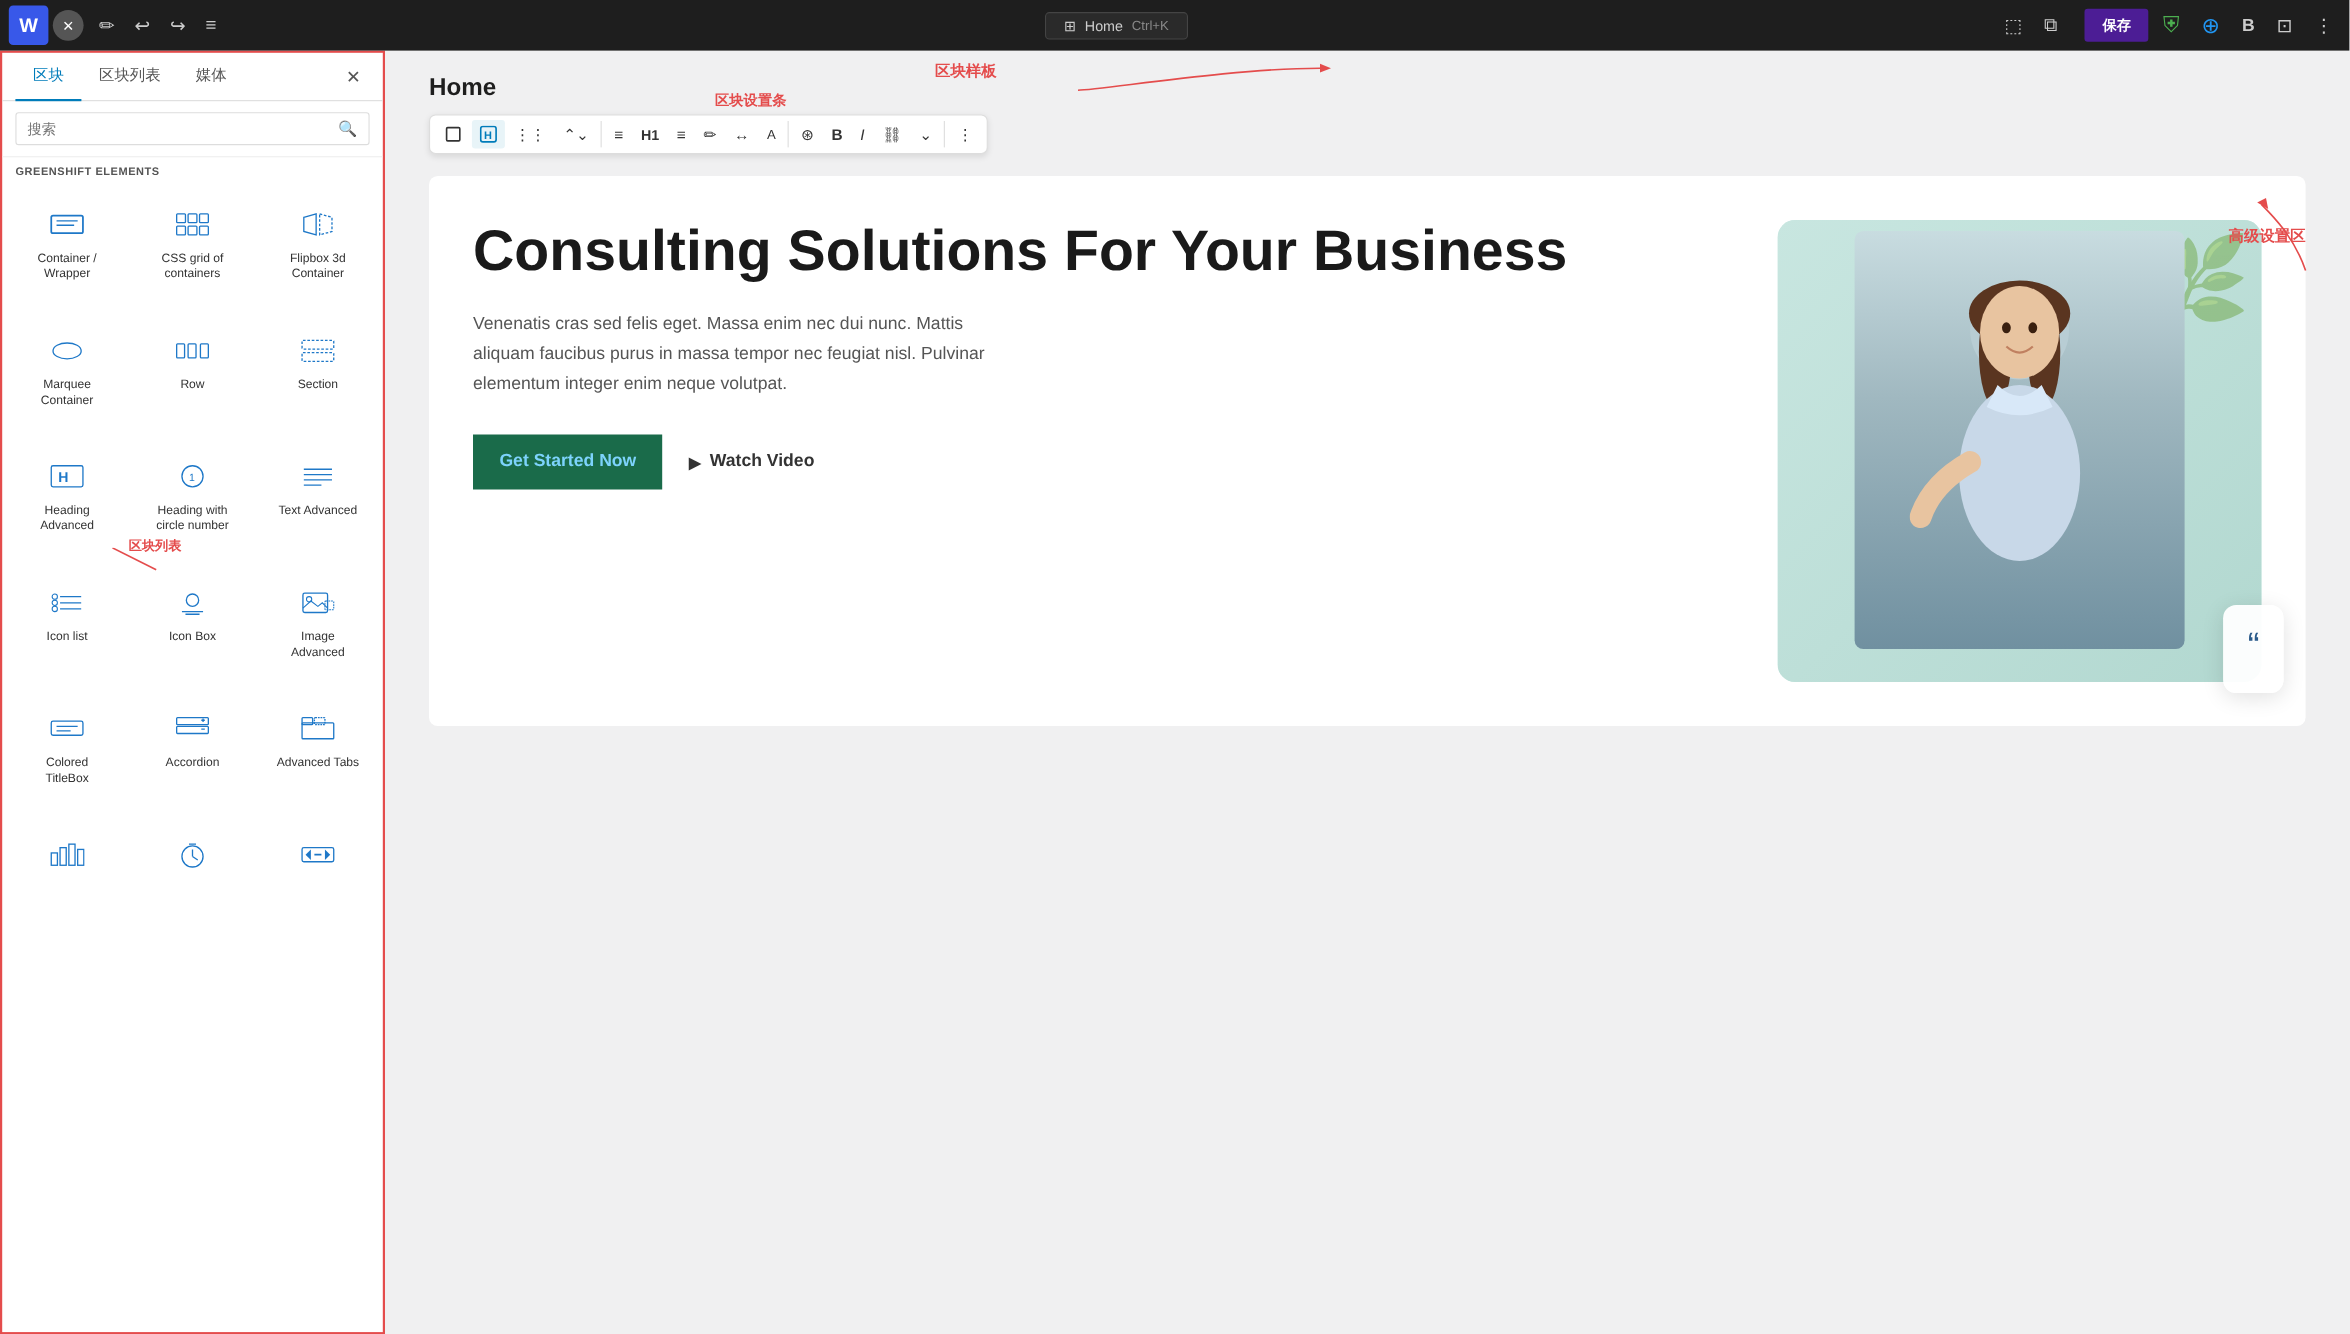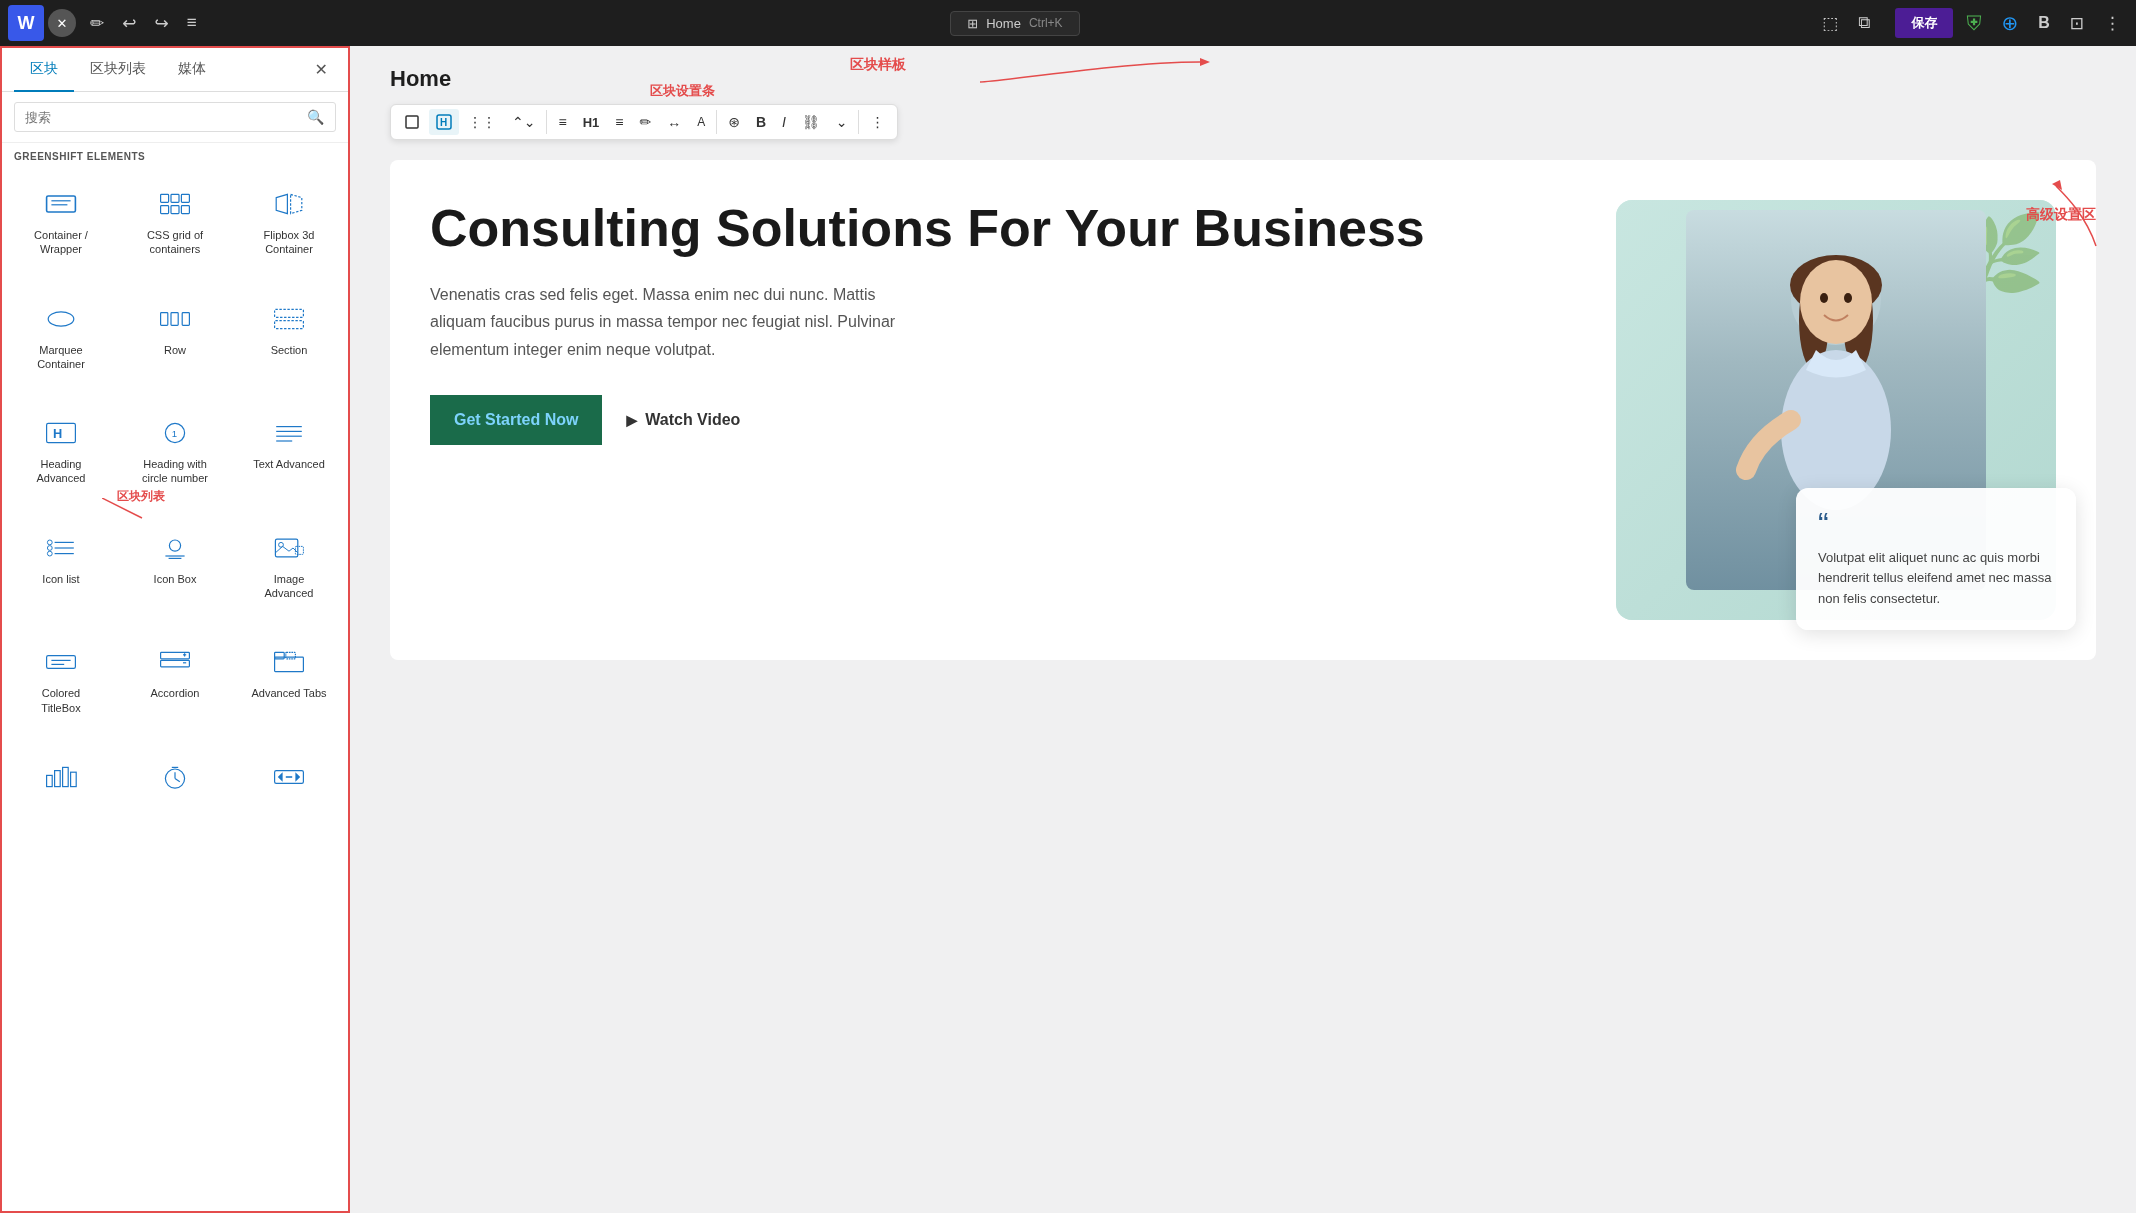--- a/index.html
+++ b/index.html
@@ -546,18 +546,17 @@
 
               <path d="M88,85 Q100,96 112,85" stroke="#c08060" stroke-width="2" fill="none"></path>
 
               <path d="M55,190 Q20,210 10,240" stroke="#e8c4a0" stroke-width="20" stroke-linecap="round" fill="none"></path>
             </svg>
           </div>
         </div>
 
         <div class="quote-card">
           <div class="quote-icon">“</div>
-          <p class="quote-text">Volutpat elit aliquet nunc ac quis morbi hendrerit tellus eleifend amet nec massa non felis consectetur.</p>
         </div>
       </div>
     </div>
   </div>
 </div>
 
 </body></html>

